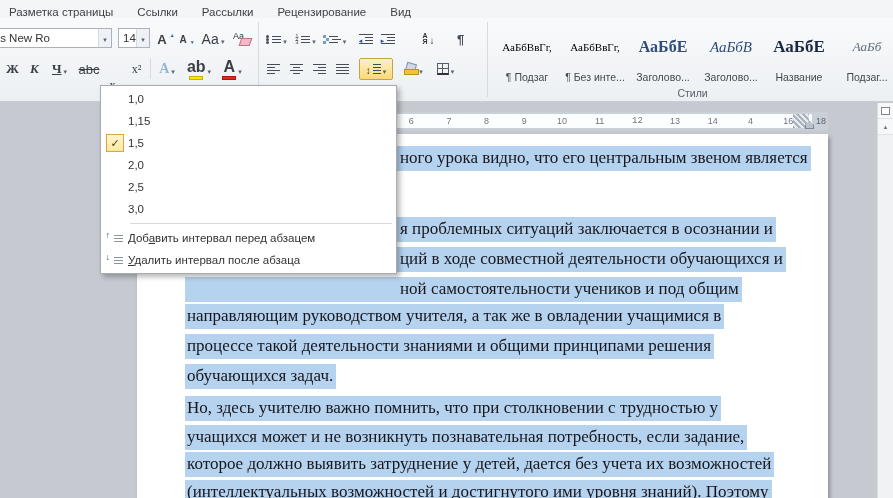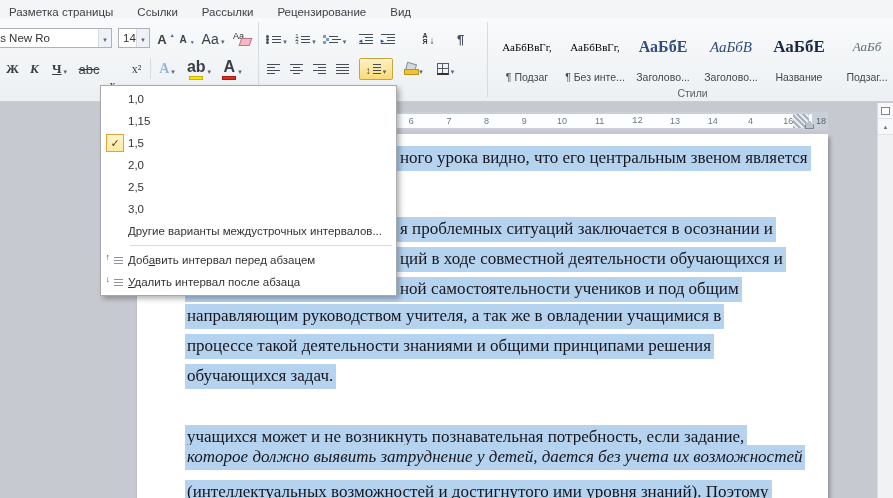--- a/index.html
+++ b/index.html
@@ -394,22 +394,23 @@
       </div>
 
     <div class="page" id="page">
         <div class="dline" style="top: 9px;"><span class="hl" style="background: rgb(181, 210, 239);"><span class="sp" style="width: 213px;"></span>ного урока видно, что его центральным звеном является</span></div>
         <div class="dline" style="top: 80px;"><span class="hl" style="background: rgb(181, 210, 239);"><span class="sp" style="width: 213px;"></span>я проблемных ситуаций заключается в осознании и</span></div>
         <div class="dline" style="top: 110px;"><span class="hl" style="background: rgb(181, 210, 239);"><span class="sp" style="width: 213px;"></span>ций в ходе совместной деятельности обучающихся и</span></div>
         <div class="dline" style="top: 140px;"><span class="hl" style="background: rgb(181, 210, 239);"><span class="sp" style="width: 213px;"></span>ной самостоятельности учеников и под общим</span></div>
         <div class="dline" style="top: 170px;"><span class="hl" style="background: rgb(181, 210, 239);">направляющим руководством учителя, а так же в овладении учащимися в</span></div>
         <div class="dline" style="top: 200px;"><span class="hl" style="background: rgb(181, 210, 239);">процессе такой деятельности знаниями и общими принципами решения</span></div>
         <div class="dline" style="top: 230px;"><span class="hl" style="background: rgb(181, 210, 239);">обучающихся задач.</span></div>
+        <div class="dline" style="top: 262px;"><span class="hl" style="background: rgb(181, 210, 239);">Но, здесь учителю важно помнить, что при столкновении с трудностью у</span></div>
         <div class="dline" style="top: 291px;"><span class="hl" style="background: rgb(181, 210, 239);">учащихся может и не возникнуть познавательная потребность, если задание,</span></div>
-        <div class="dline" style="top: 311px; font-style: italic;"><span class="hl" style="background: rgb(181, 210, 239);">которое должно выявить затруднение у детей, дается без учета их возможностей</span></div>
+        <div class="dline" style="top: 318px;"><span class="hl" style="background: rgb(181, 210, 239);">которое должно выявить затруднение у детей, дается без учета их возможностей</span></div>
         <div class="dline" style="top: 346px;"><span class="hl" style="background: rgb(181, 210, 239);">(интеллектуальных возможностей и достигнутого ими уровня знаний). Поэтому</span></div>
       </div>
 
     <div class="vscroll">
       <div class="sc-btn">
           <span class="rulico"></span>
         </div>
       <div class="sc-btn">▲</div>
     </div>
   </div>
@@ -434,24 +435,20 @@
         <span class="mtext">2,0</span>
       </div>
       <div class="mi">
         <span class="gut"></span>
         <span class="mtext">2,5</span>
       </div>
       <div class="mi">
         <span class="gut"></span>
         <span class="mtext">3,0</span>
       </div>
-      <div class="mi">
-        <span class="gut"></span>
-        <span class="mtext">Другие варианты междустрочных интервалов...</span>
-      </div>
       <div class="msep"></div>
       <div class="mi">
         <span class="gut">
           <span class="mi-ico add"></span>
         </span>
         <span class="mtext">Доб<u>а</u>вить интервал перед абзацем</span>
       </div>
       <div class="mi">
         <span class="gut">
           <span class="mi-ico rem"></span>

